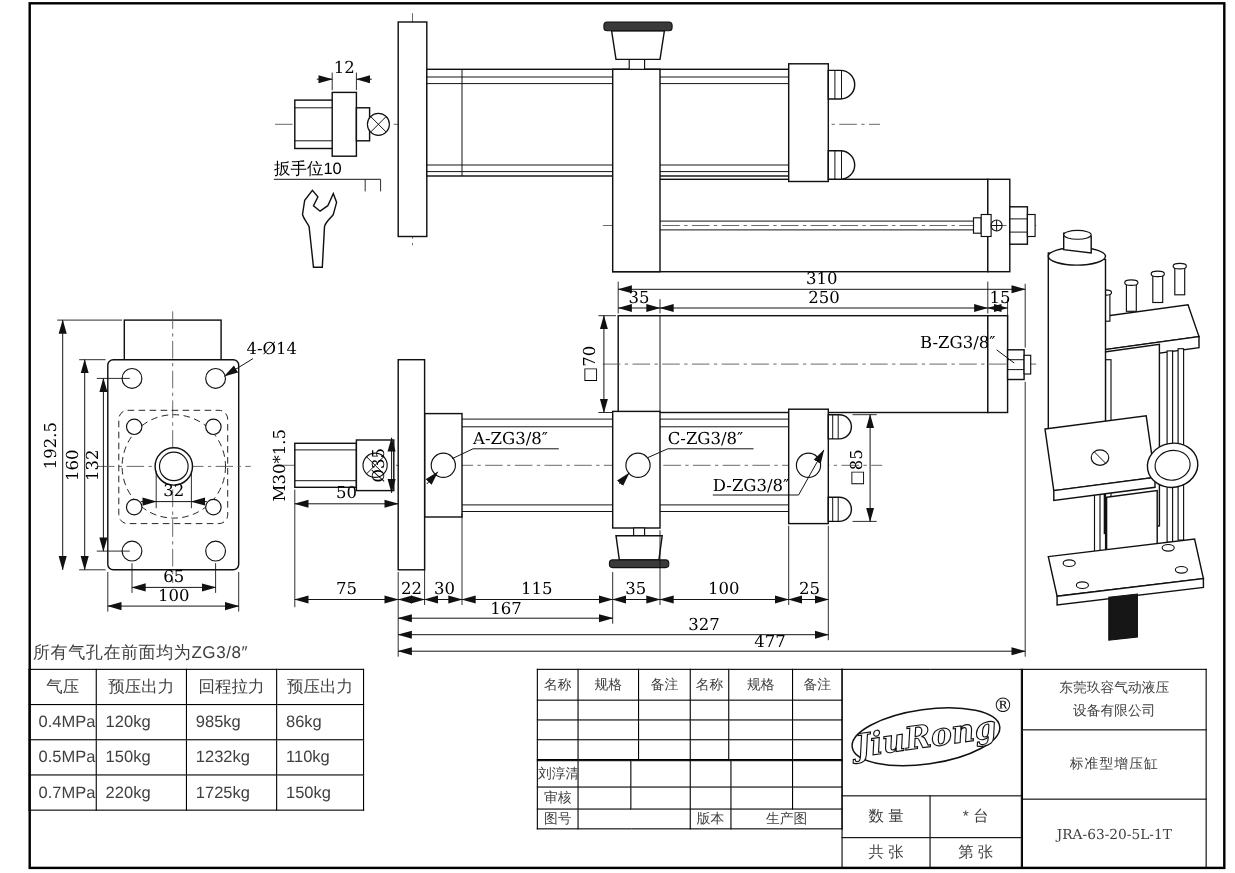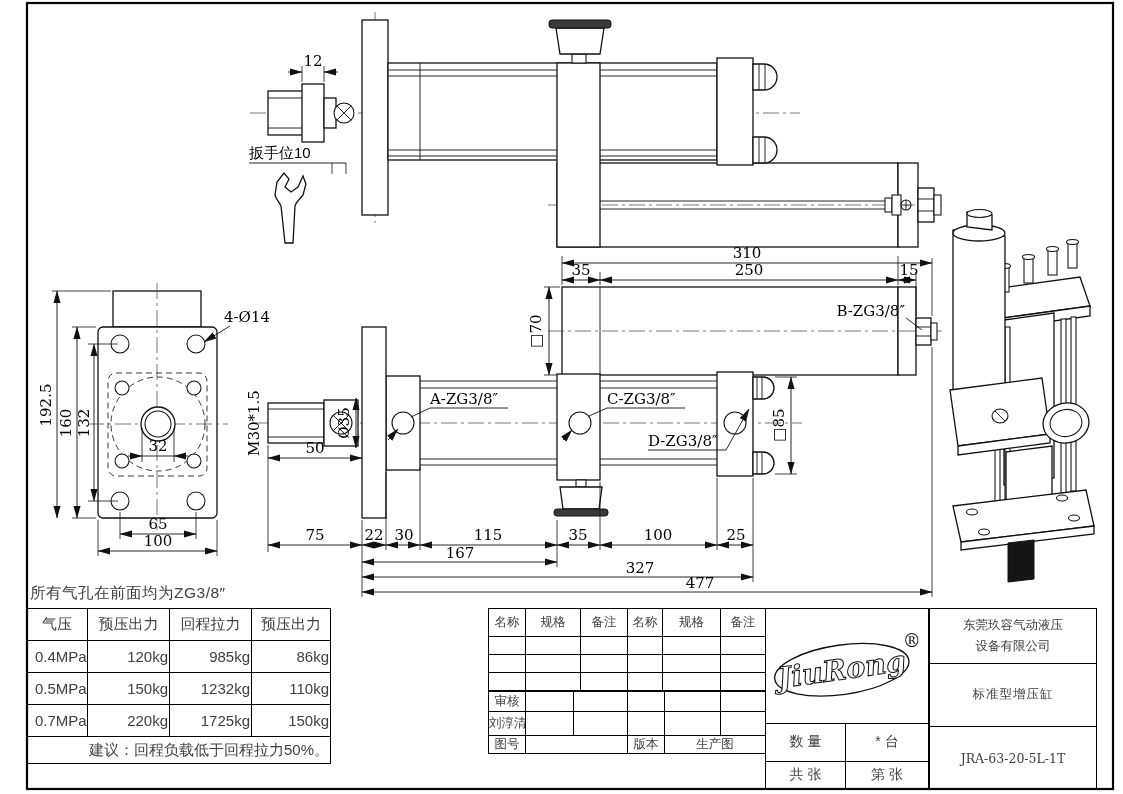--- a/index.html
+++ b/index.html
@@ -15,21 +15,21 @@
   .dima{stroke:#111;stroke-width:0.9;fill:none;marker-end:url(#arr);}
   .ext {stroke:#111;stroke-width:0.8;fill:none;}
   .dk  {fill:#3a3a3a;stroke:#111;stroke-width:1;}
   text.d {font-family:"DejaVu Serif","Liberation Serif",serif;font-size:15px;fill:#000;}
   text.zh{font-family:"Liberation Sans","DejaVu Sans",sans-serif;font-size:15px;fill:#000;}
   .note{position:absolute;left:30px;top:583px;font-size:15.5px;letter-spacing:0.5px;}
   table{border-collapse:collapse;table-layout:fixed;}
   td,th{border:1.6px solid #000;font-weight:normal;overflow:hidden;white-space:nowrap;}
   .spec{position:absolute;left:26px;top:608px;width:304px;}
   .spec th{height:29px;font-size:15px;text-align:center;}
-  .spec td{height:29px;font-size:15px;text-align:right;padding-left:8px;}
+  .spec td{height:29px;font-size:15px;text-align:left;padding-left:8px;}
   .spec td.advice{height:24px;padding-left:5px;}
   .tb{position:absolute;left:488px;top:608px;width:609px;height:182px;display:flex;}
   .tb table{height:auto;}
   .tb td{font-size:12.5px;text-align:center;padding:0;}
   .tb-mid td{font-size:14px;}
   .logo-cell{height:88px;}
   .company{font-size:15.5px;line-height:21px;}
   .product{font-size:17px;letter-spacing:1px;}
   .model{font-family:"DejaVu Serif","Liberation Serif",serif;font-size:17px;}
 </style>
@@ -327,23 +327,20 @@
           <td>150kg</td>
     <td>1232kg</td>
           <td>110kg</td>
   </tr>
   <tr>
     <td>0.7MPa</td>
           <td>220kg</td>
     <td>1725kg</td>
           <td>150kg</td>
   </tr>
-  <tr>
-    <td class="advice" colspan="4">建议：回程负载低于回程拉力50%。</td>
-  </tr>
 </tbody>
     </table>
 
 <div class="tb">
   <div style="width:277px;">
     <table style="width:277px;">
       <colgroup>
             <col style="width:37px">
             <col style="width:55px">
             <col style="width:47px">
@@ -389,30 +386,30 @@
     <table style="width:277px;">
       <colgroup>
             <col style="width:37px">
             <col style="width:48px">
             <col style="width:54px">
             <col style="width:37px">
             <col style="width:56px">
             <col style="width:45px">
           </colgroup>
       <tbody>
+      <tr style="height:24px;">
+        <td>刘淳清</td>
+        <td></td>
+              <td></td>
+              <td></td>
+              <td></td>
+              <td></td>
+      </tr>
       <tr style="height:20px;">
         <td>审核</td>
-        <td></td>
-              <td></td>
-              <td></td>
-              <td></td>
-              <td></td>
-      </tr>
-      <tr style="height:24px;">
-        <td>刘淳清</td>
         <td></td>
               <td></td>
               <td></td>
               <td></td>
               <td></td>
       </tr>
       <tr style="height:17px;">
         <td>图号</td>
         <td colspan="2"></td>
         <td>版本</td>

